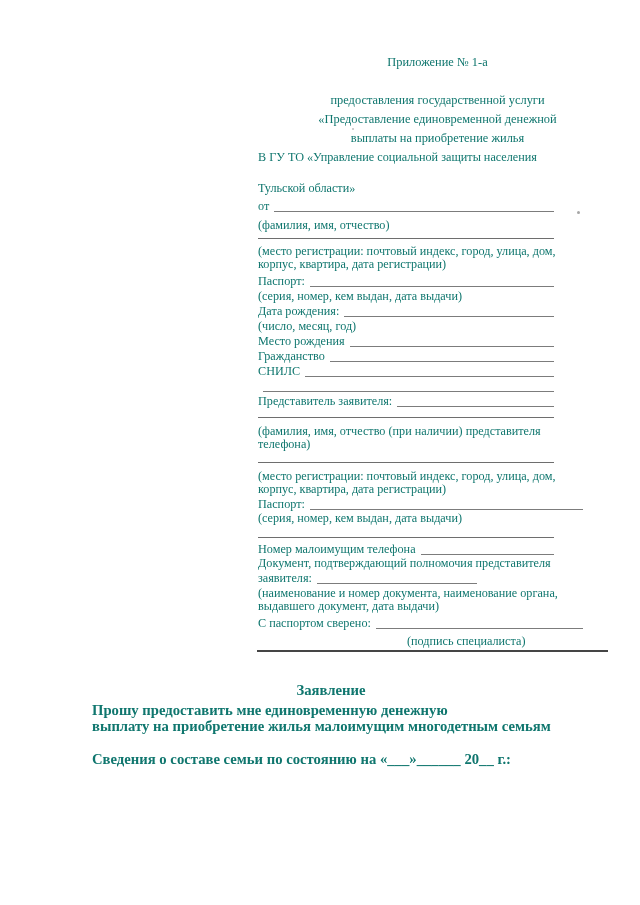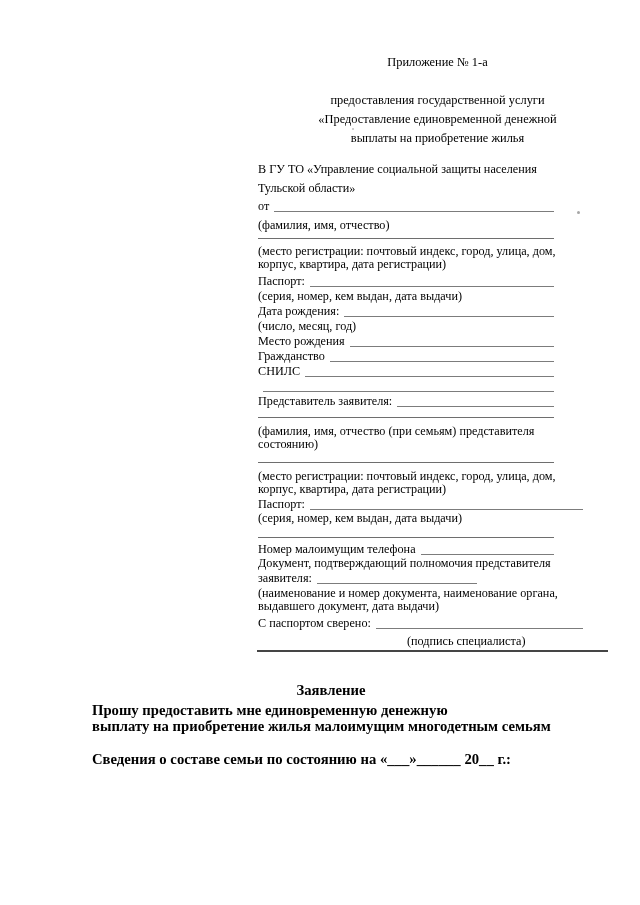--- a/index.html
+++ b/index.html
@@ -1,21 +1,21 @@
 <!DOCTYPE html>
 <html><head>
 <meta charset="utf-8">
 <style>
   html,body{margin:0;padding:0;background:#ffffff;}
   .page{
     position:relative;
     width:640px;height:905px;
     background:#ffffff;
     font-family:"Liberation Serif","DejaVu Serif",serif;
-    color:#000000;
+    color:#0f766e;
     overflow:hidden;
   }
   
   .hline{
     position:absolute;left:295px;width:285px;height:16px;
     text-align:center;font-size:12.4px;line-height:16px;white-space:nowrap;
   }
   
   .form{position:absolute;left:258px;top:0;width:296px;font-size:12.2px;}
   .frow{
@@ -48,21 +48,21 @@
 
 <div class="page">
 
   <div class="hline" style="top:54px">Приложение № 1-а</div>
   <div class="hline" style="top:111px">«Предоставление единовременной денежной</div>
   <div class="hline" style="top:92px">предоставления государственной услуги</div>
   <div class="hline" style="top:130px">выплаты на приобретение жилья</div>
 
   <div class="form">
 
-    <div class="frow" style="top:162px">
+    <div class="frow" style="top:150px">
       <span class="lbl">В ГУ ТО «Управление социальной защиты населения</span>
     </div>
     <div class="frow" style="top:181px">
       <span class="lbl">Тульской области»</span>
     </div>
 
     <div class="frow" style="top:199px">
       <span class="lbl">от</span>
       <span class="fill"></span>
     </div>
@@ -109,24 +109,24 @@
     <div class="frow" style="top:379px">
       <span class="fill"></span>
     </div>
     <div class="frow" style="top:394px">
       <span class="lbl">Представитель заявителя:</span>
       <span class="fill"></span>
     </div>
 
     <div class="rule" style="top:417px"></div>
     <div class="frow" style="top:424px">
-      <span class="lbl">(фамилия, имя, отчество (при семьям) представителя</span>
+      <span class="lbl">(фамилия, имя, отчество (при наличии) представителя</span>
     </div>
     <div class="frow" style="top:437px">
-      <span class="lbl">состоянию)</span>
+      <span class="lbl">телефона)</span>
     </div>
 
     <div class="rule" style="top:462px"></div>
     <div class="frow" style="top:469px">
       <span class="lbl">(место регистрации: почтовый индекс, город, улица, дом,</span>
     </div>
     <div class="frow" style="top:482px">
       <span class="lbl">корпус, квартира, дата регистрации)</span>
     </div>
 

